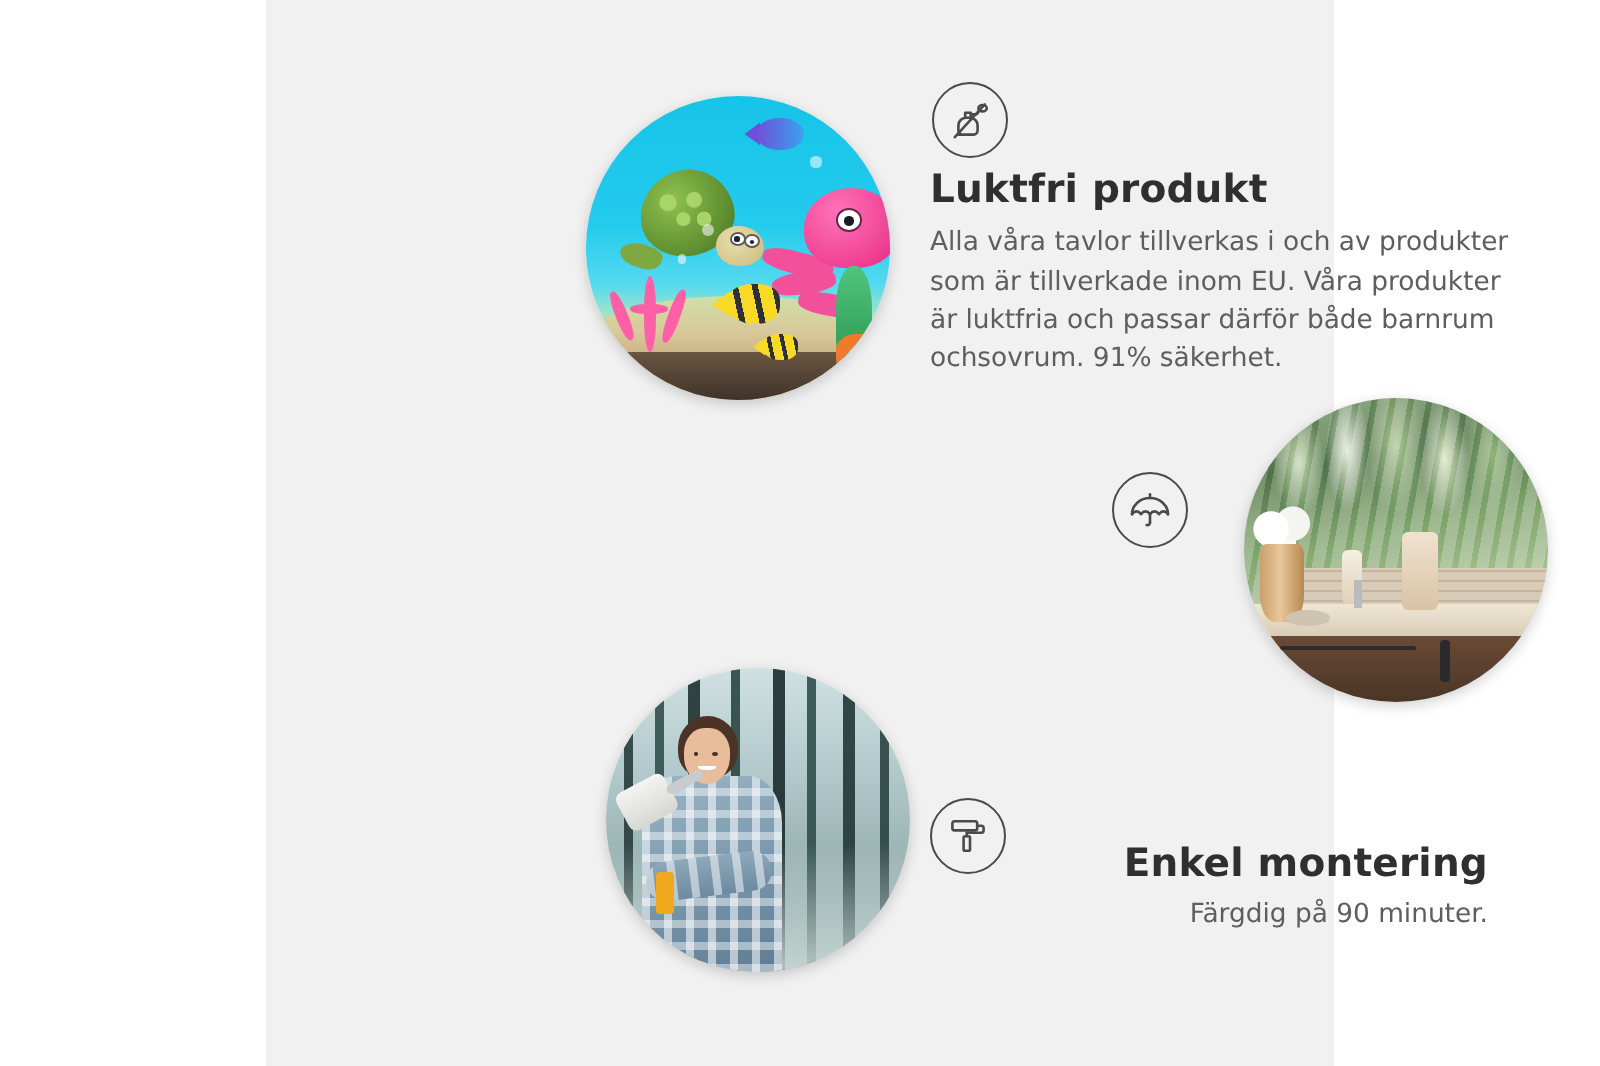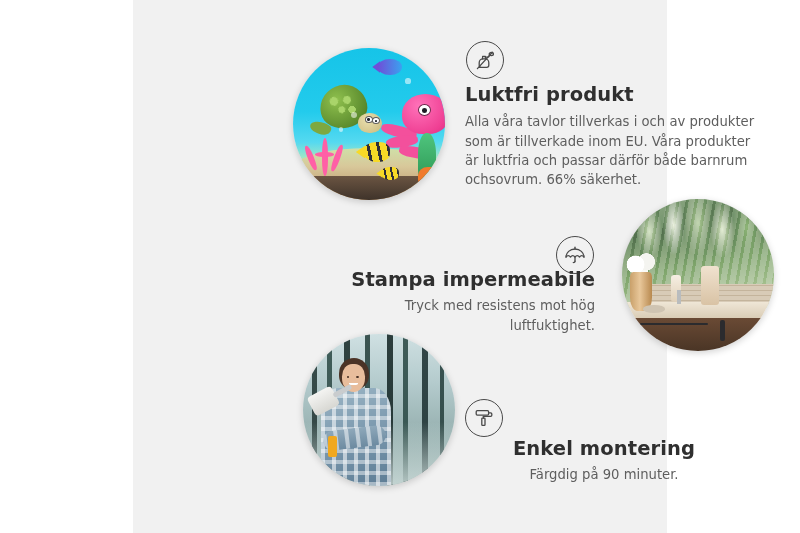--- a/index.html
+++ b/index.html
@@ -242,21 +242,21 @@
   .feature-sub{
     margin:5px 0 0 0;font-size:13.2px;line-height:1.45;color:#5e5e5e;
   }
 
   #block-odour{position:absolute;left:332px;top:83px;width:300px;text-align:left;}
   #icon-odour{left:333px;top:41px;}
 
   #block-water{position:absolute;left:200px;top:268px;width:262px;text-align:right;}
   #icon-water{left:423px;top:236px;}
 
-  #block-mount{position:absolute;left:331px;top:437px;width:280px;text-align:center;}
+  #block-mount{position:absolute;left:331px;top:420px;width:280px;text-align:right;}
   #icon-mount{left:332px;top:399px;}
 </style>
 </head>
 <body>
 
 <div class="stage">
   <div class="panel">
 
     <div class="circle" id="photo-ocean">
       <div class="art">
@@ -316,21 +316,21 @@
         <path d="M7.2 20.3h7.6c1.1 0 2-.9 2-2v-2.6c0-2.1-1.7-3.8-3.8-3.8h-2c-2.1 0-3.8 1.7-3.8 3.8v2.6c0 1.1.9 2 2 2z"></path>
         <path d="M10.6 11.9V9.4h2.8v2.5"></path>
         <path d="M13.4 10.2h2.3c.8 0 1.5-.6 1.5-1.4"></path>
         <ellipse cx="19.3" cy="7.1" rx="2.1" ry="1.6"></ellipse>
         <line x1="5.4" y1="21.6" x2="20.4" y2="5.2"></line>
       </svg>
     </div>
 
     <div id="block-odour">
       <h2 class="feature-title">Luktfri produkt</h2>
-      <p class="feature-body">Alla våra tavlor tillverkas i och av produkter som är tillverkade inom EU. Våra produkter är luktfria och passar därför både barnrum ochsovrum. 66% säkerhet.</p>
+      <p class="feature-body">Alla våra tavlor tillverkas i och av produkter som är tillverkade inom EU. Våra produkter är luktfria och passar därför både barnrum ochsovrum. 91% säkerhet.</p>
     </div>
 
     <div class="circle" id="photo-bathroom">
       <div class="art">
         <div class="bath-wall"></div>
         <div class="bath-splash"></div>
         <div class="bath-counter"></div>
         <div class="bath-vanity"></div>
         <div class="bath-flowers"></div>
         <div class="bath-vase"></div>
@@ -344,24 +344,20 @@
     <div class="icon-ring" id="icon-water">
       <svg width="26" height="26" viewBox="0 0 26 26" fill="none" stroke="#4a4a4a" stroke-width="1.3" stroke-linecap="round" stroke-linejoin="round">
         <path d="M4 15.1C4 10.6 8 7 13 7s9 3.6 9 8.1"></path>
         <path d="M4 15.1c1.4-1.9 3.1-1.9 4.5 0 1.4-1.9 3.1-1.9 4.5 0 1.4-1.9 3.1-1.9 4.5 0 1.4-1.9 3.1-1.9 4.5 0"></path>
         <line x1="13" y1="15.1" x2="13" y2="19.2"></line>
         <path d="M13 19.2c0 1-.8 1.6-1.7 1.3"></path>
         <line x1="13" y1="7" x2="13" y2="5.2"></line>
       </svg>
     </div>
 
-    <div id="block-water">
-      <h2 class="feature-title">Stampa impermeabile</h2>
-      <p class="feature-sub">Tryck med resistens mot hög luftfuktighet.</p>
-    </div>
 
     <div class="circle" id="photo-painter">
       <div class="art">
         <div class="forest-bg"></div>
         <div class="person">
           <div class="p-body"></div>
           <div class="p-hair"></div>
           <div class="p-face">
             <div class="p-smile"></div>
           </div>

